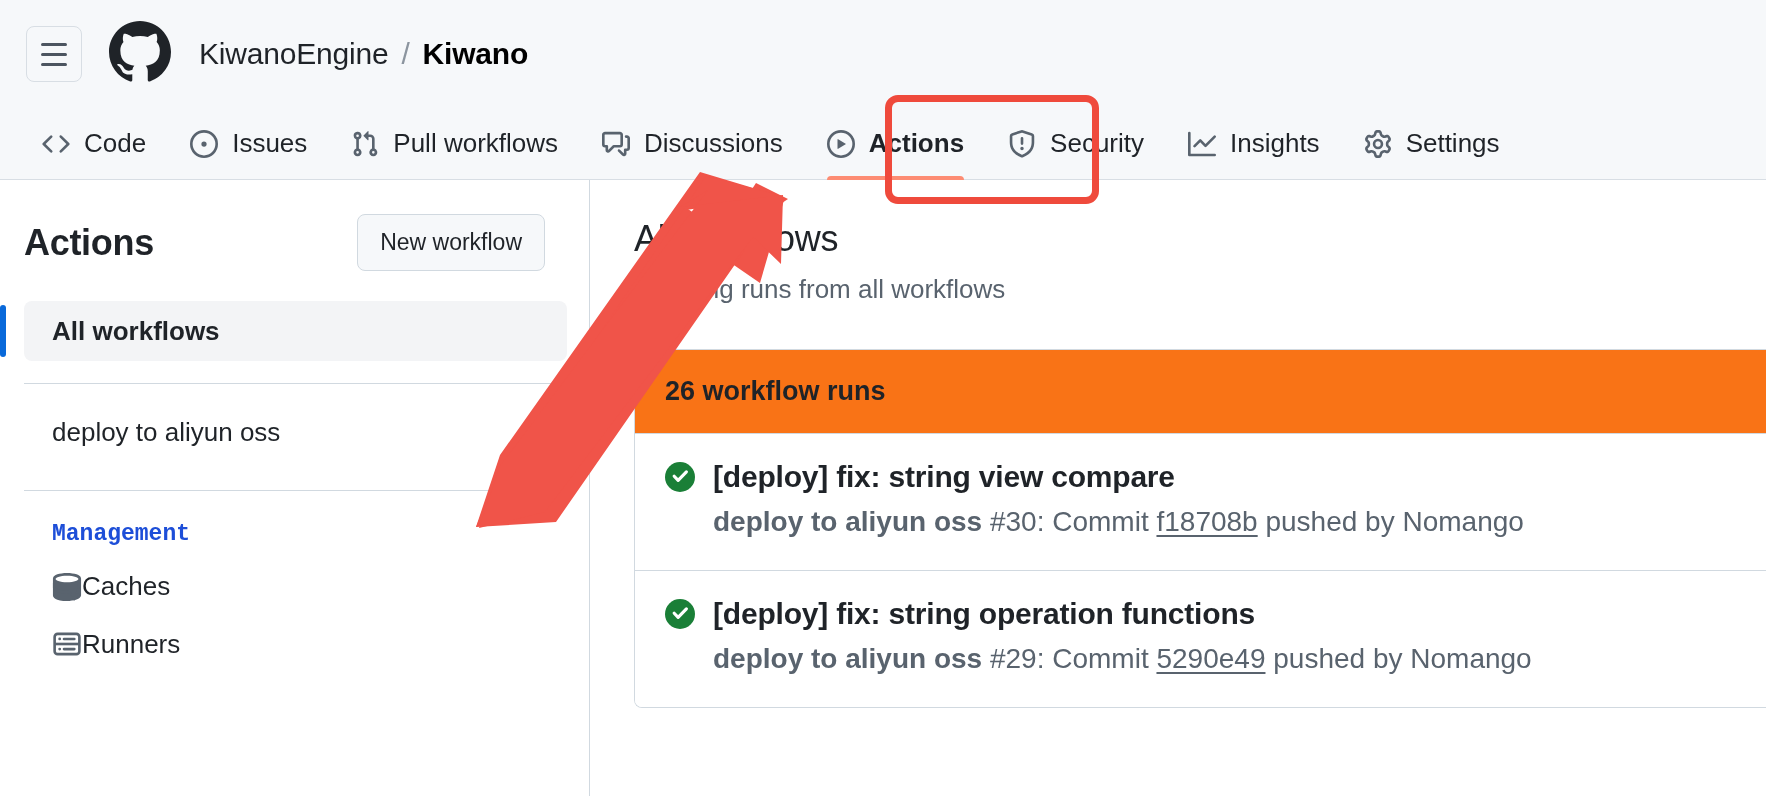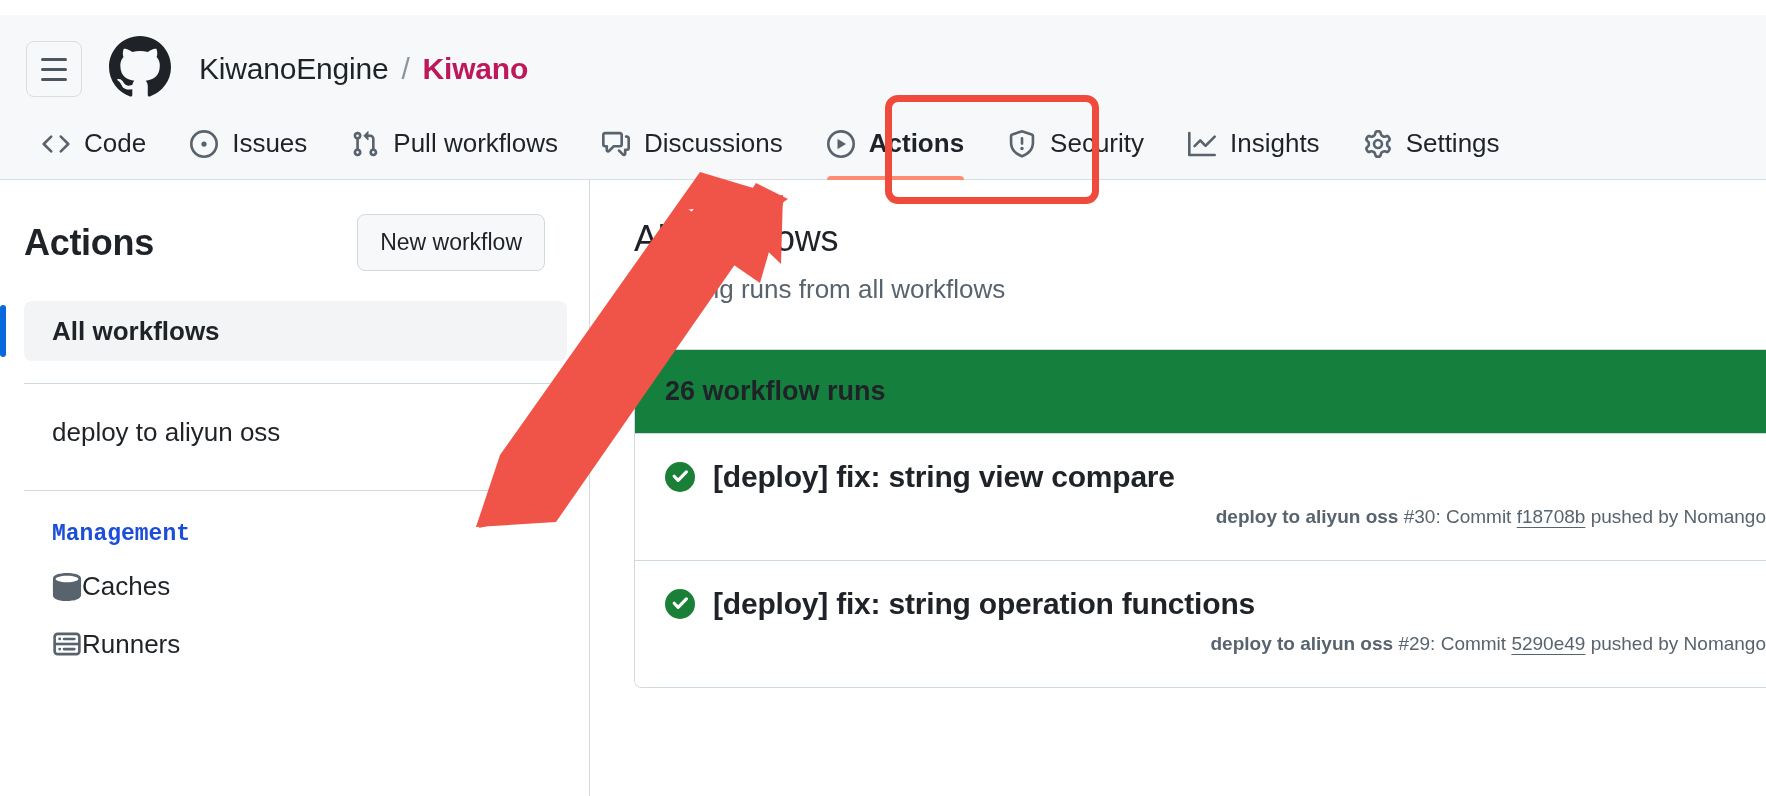--- a/index.html
+++ b/index.html
@@ -13,21 +13,21 @@
   }
 
   #page {
     position: relative;
     width: 1766px; height: 796px;
     background: #ffffff;
   }
 
   
   .header {
-    position: absolute; top: 15px; left: 0;
+    position: absolute; top: 0; left: 0;
     width: 1766px; height: 108px;
     background: #f6f8fa;
     display: flex; align-items: center;
     padding-left: 26px;
   }
   .hamburger-btn {
     width: 56px; height: 56px;
     border: 1px solid #d8dee4;
     border-radius: 8px;
     background: #f6f8fa;
@@ -44,21 +44,21 @@
   .gh-logo { margin-left: 27px; flex: none; display:block; }
   .breadcrumb {
     margin-left: 28px;
     font-size: 30px;
     color: #1f2328;
     display: flex; align-items: center; gap: 13px;
     letter-spacing: -0.2px;
   }
   .breadcrumb .owner { color: #1f2328; font-weight: 400; cursor: pointer; }
   .breadcrumb .sep { color: #8c959f; font-weight: 300; }
-  .breadcrumb .repo { color: #be185d; font-weight: 700; cursor: pointer; }
+  .breadcrumb .repo { color: #000000; font-weight: 700; cursor: pointer; }
 
   
   .navbar {
     position: absolute; top: 108px; left: 0;
     width: 1766px; height: 72px;
     background: #f6f8fa;
     border-bottom: 1px solid #d8dee4;
     display: flex; align-items: center;
     padding-left: 20px;
   }
@@ -192,21 +192,21 @@
   .runs-box {
     margin-top: 44px;
     margin-right: 0;
     border: 1px solid #d1d9e0;
     border-right: none;
     border-radius: 8px 0 0 8px;
     overflow: hidden;
     background: #ffffff;
   }
   .runs-header {
-    background: #15803d;
+    background: #f97316;
     border-bottom: 1px solid #d1d9e0;
     padding: 26px 0 26px 30px;
     font-size: 27px;
     font-weight: 600;
     color: #1f2328;
   }
   .run-row {
     padding: 26px 0 32px 30px;
     border-bottom: 1px solid #d1d9e0;
     background: #ffffff;
@@ -217,23 +217,22 @@
   }
   .status-ico { flex: none; display: flex; align-items: center; }
   .run-title {
     font-size: 30px; font-weight: 700; color: #1f2328;
     letter-spacing: -0.2px;
     cursor: pointer;
   }
   .run-meta {
     margin-top: 12px;
     margin-left: 48px;
-    font-size: 19px;
+    font-size: 28px;
     color: #59636e;
-    text-align: right;
   }
   .run-meta .wf-name { font-weight: 700; color: #59636e; cursor:pointer; }
   .run-meta .commit-link {
     color: #59636e;
     text-decoration: underline;
     text-underline-offset: 4px;
     cursor: pointer;
   }
 
   

